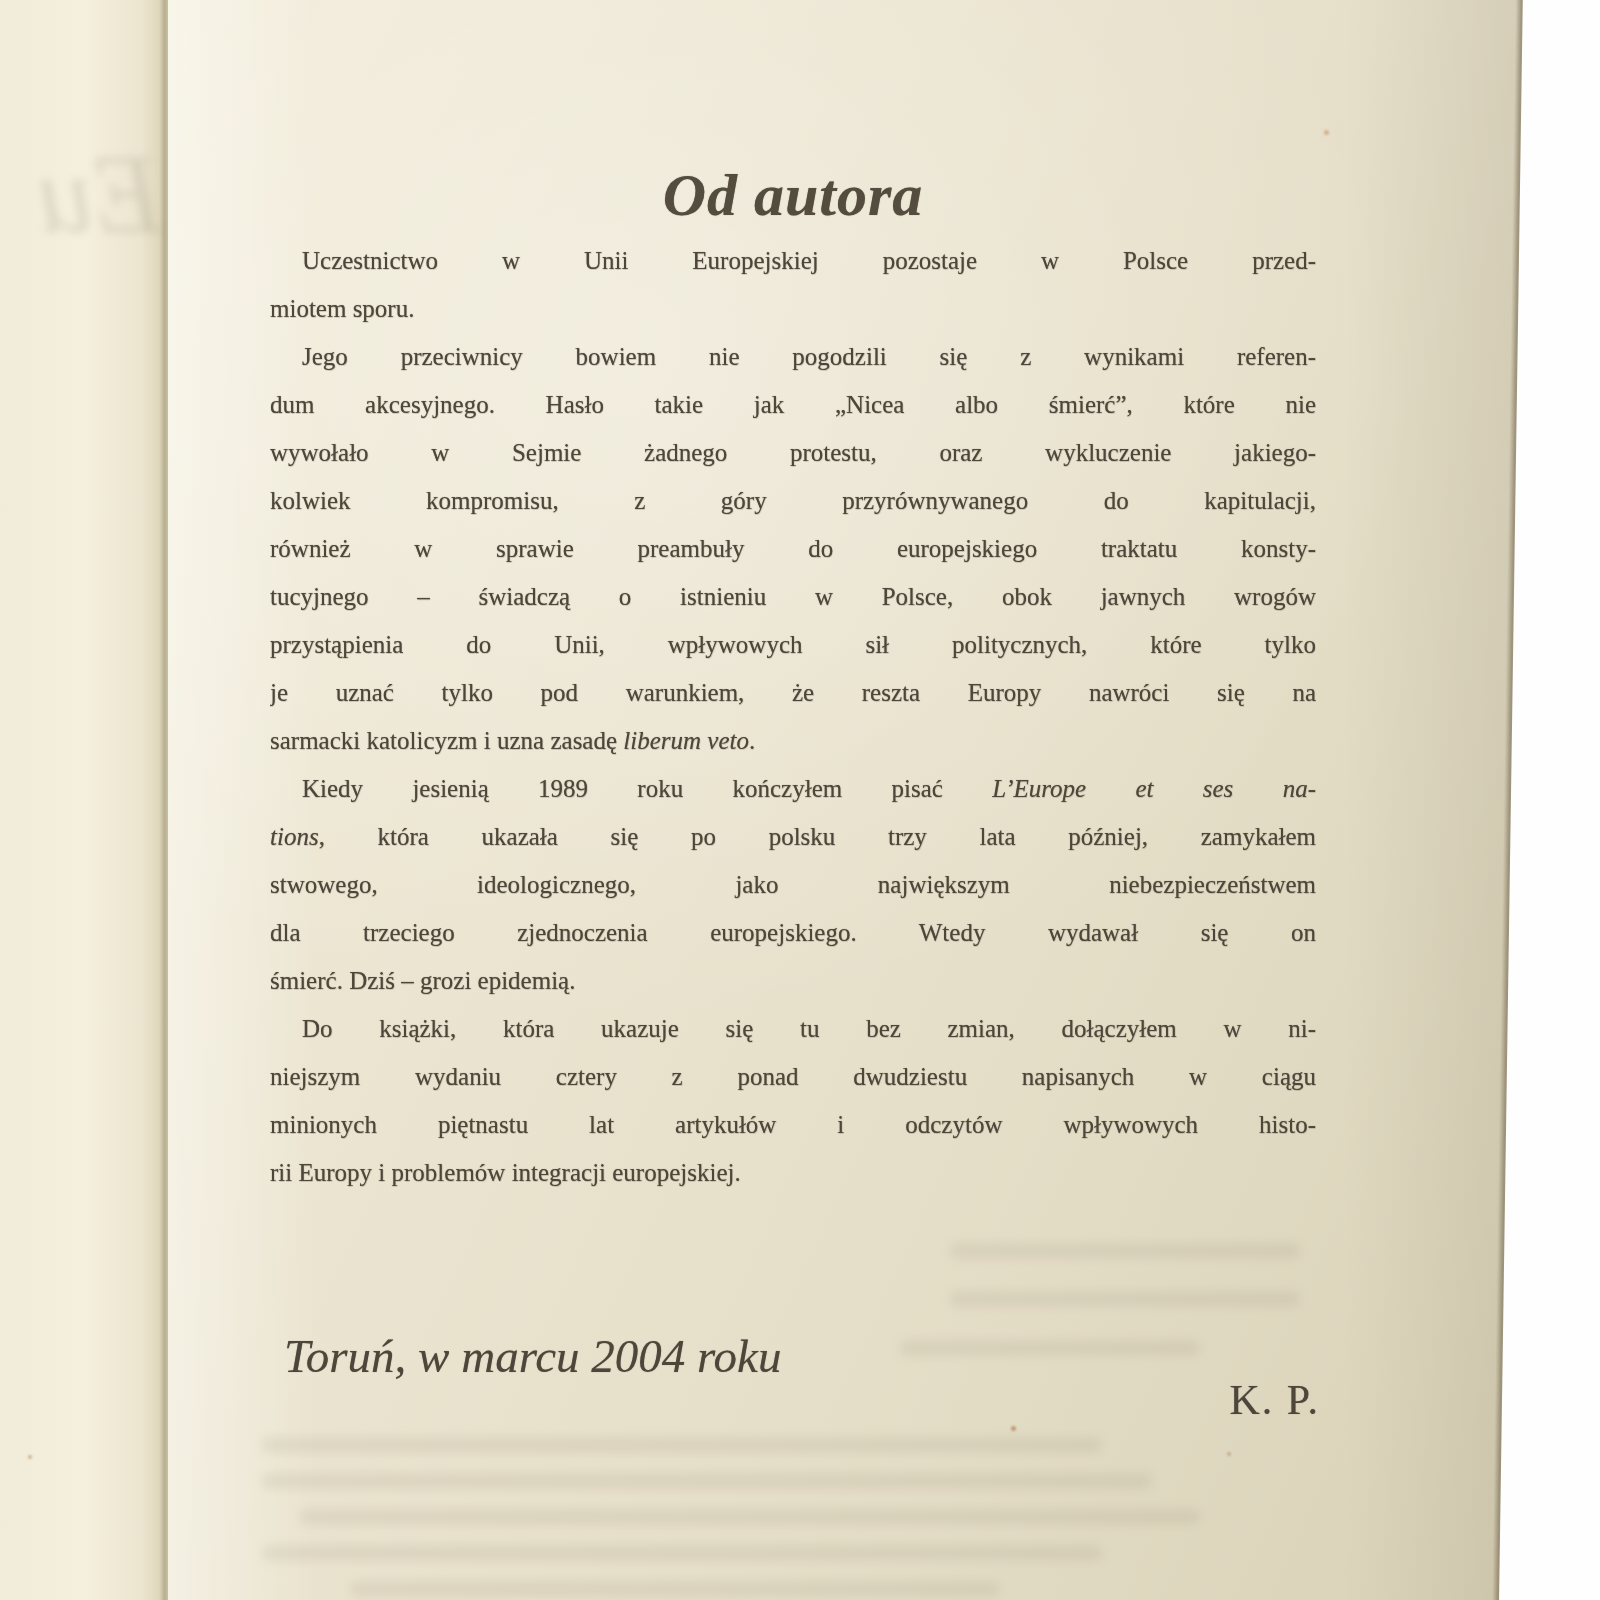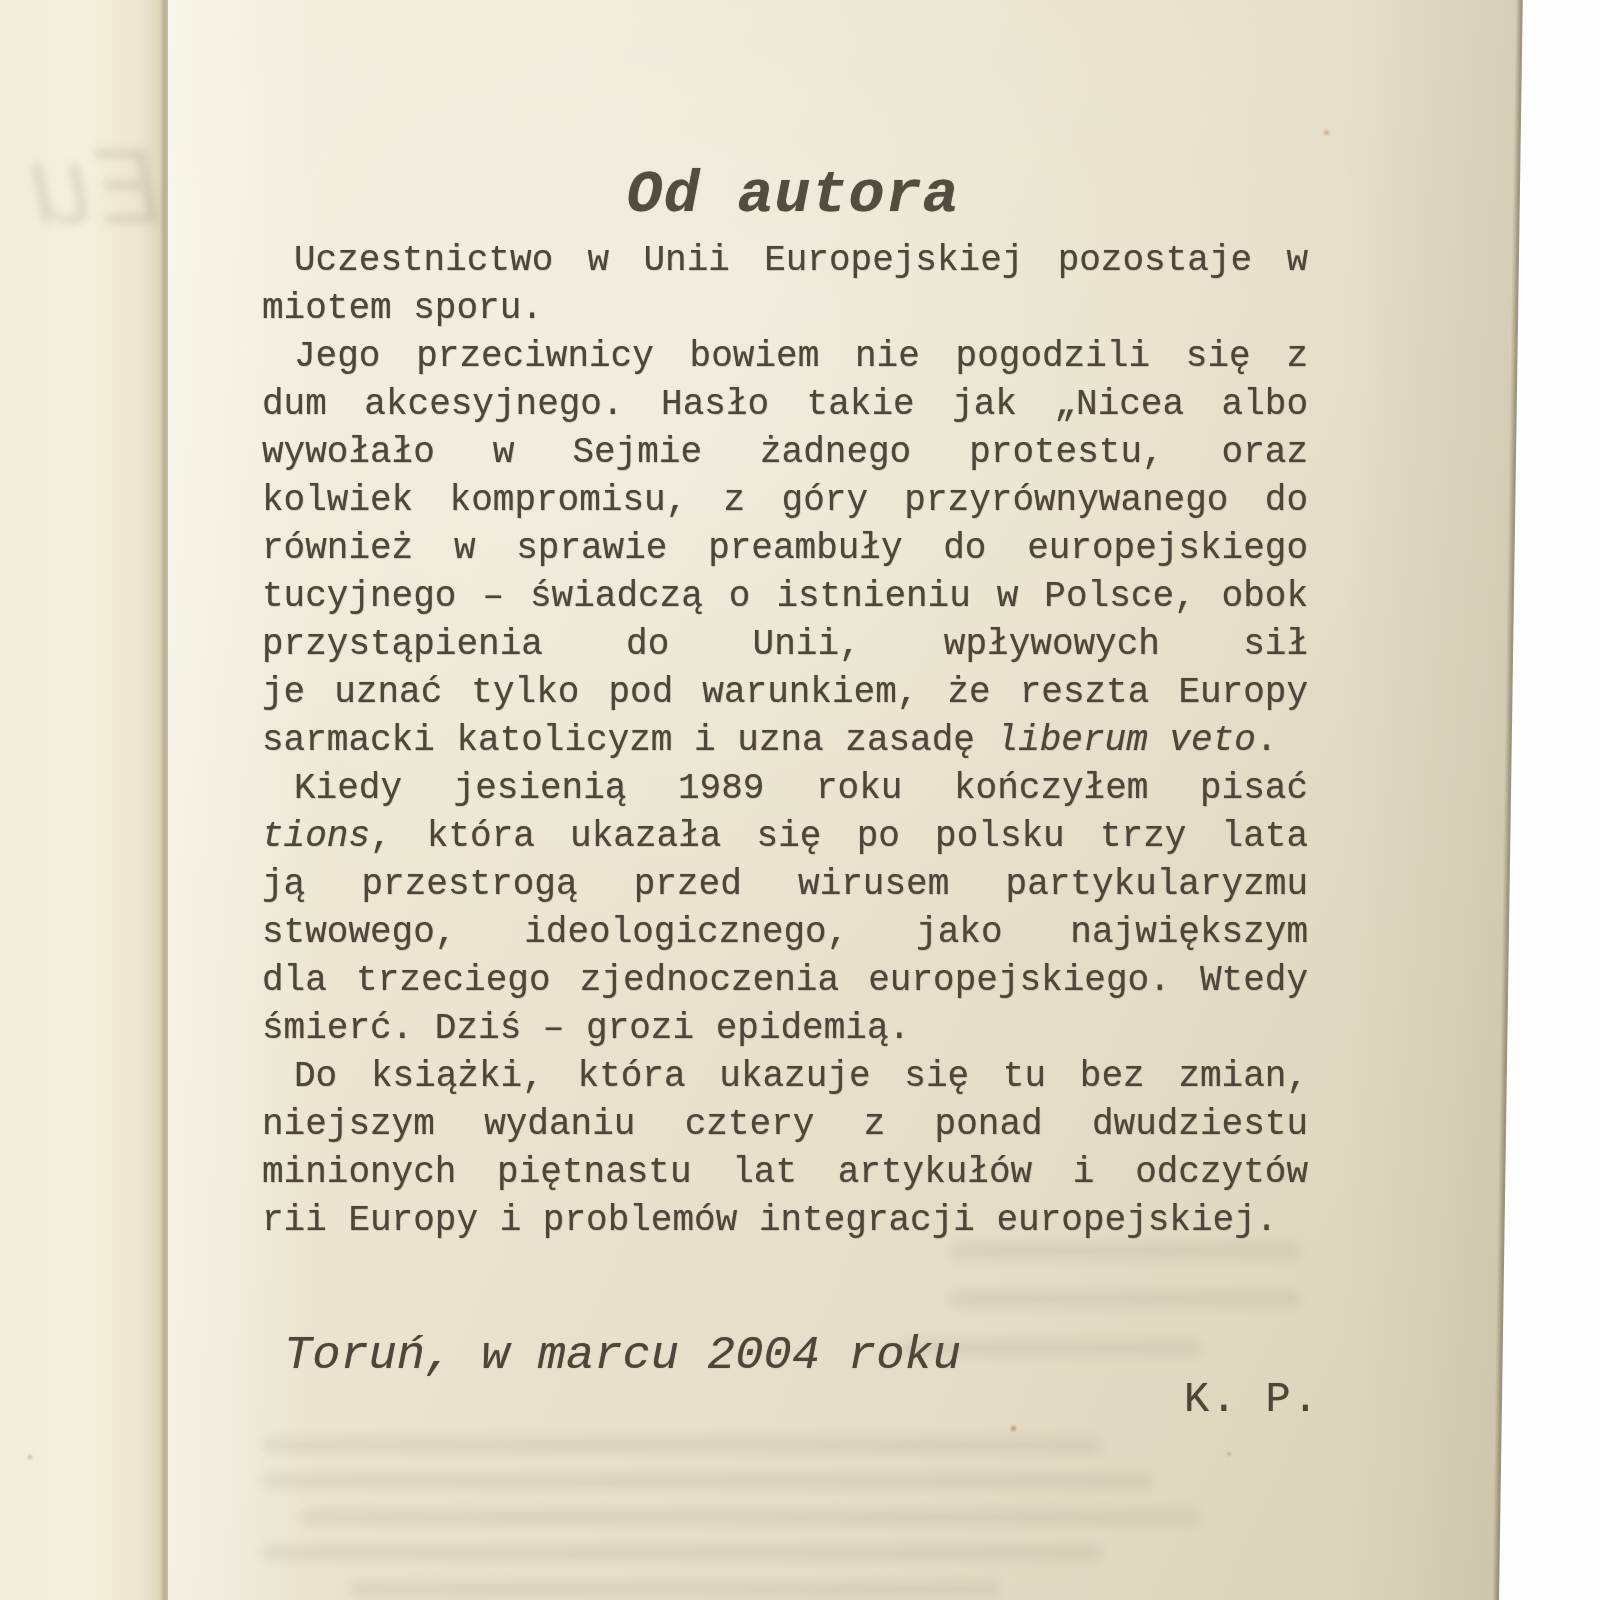--- a/index.html
+++ b/index.html
@@ -1,18 +1,18 @@
 <!DOCTYPE html>
 <html><head>
 <meta charset="utf-8">
 <style>
   html,body{margin:0;padding:0;background:#ffffff;}
   .frame{
     position:relative;width:1600px;height:1600px;overflow:hidden;
-    background:#22c55e;font-family:Liberation Mono, monospace;
+    background:#22c55e;font-family:Liberation Serif, serif;
   }
   
   .left-page{
     position:absolute;left:0;top:0;width:168px;height:1600px;
     background:linear-gradient(to right,#f1ebd9 0%,#f5efde 50%,#ece5d0 84%,#ded6ba 96%,#c9c0a0 100%);
   }
   .ghost-letters{
     position:absolute;left:2px;top:130px;width:160px;
     font-size:112px;font-style:italic;color:rgba(95,88,62,.14);
     filter:blur(4px);transform:scaleX(-1);
@@ -48,22 +48,22 @@
     transform:rotate(0.85deg);transform-origin:top left;
     background:#fefefe;box-shadow:-2px 0 5px rgba(100,90,65,.28);
   }
   
   .page-title{
     position:absolute;left:270px;top:120px;width:1046px;text-align:center;
     font-style:italic;font-size:60px;line-height:70px;color:#544c3e;
     letter-spacing:1px;text-shadow:0 0 1px rgba(84,76,62,.6);
   }
   .body-text{
-    position:absolute;left:262px;top:237px;width:1046px;
-    font-size:36px;line-height:48px;color:#4e463a;
+    position:absolute;left:270px;top:237px;width:1046px;
+    font-size:25px;line-height:48px;color:#4e463a;
     text-shadow:0 0 1px rgba(78,70,58,.55), 0.6px 0.8px 0 rgba(125,115,92,.22);
   }
   .line{height:48px;overflow:hidden;}
   .just{text-align:justify;text-align-last:justify;}
   .ind{text-indent:32px;}
   .it{font-style:italic;margin-top:46px;}
   .dateline{
     position:absolute;left:284px;top:1332px;font-size:47px;line-height:48px;
     font-style:italic;color:#4e463a;
     text-shadow:0 0 1px rgba(78,70,58,.55);
@@ -103,21 +103,20 @@
       <div class="line just"><span>dum akcesyjnego. Hasło takie jak „Nicea albo śmierć”, które nie</span></div>
       <div class="line just"><span>wywołało w Sejmie żadnego protestu, oraz wykluczenie jakiego-</span></div>
       <div class="line just"><span>kolwiek kompromisu, z góry przyrównywanego do kapitulacji,</span></div>
       <div class="line just"><span>również w sprawie preambuły do europejskiego traktatu konsty-</span></div>
       <div class="line just"><span>tucyjnego – świadczą o istnieniu w Polsce, obok jawnych wrogów</span></div>
       <div class="line just"><span>przystąpienia do Unii, wpływowych sił politycznych, które tylko</span></div>
       <div class="line just"><span>je uznać tylko pod warunkiem, że reszta Europy nawróci się na</span></div>
       <div class="line"><span>sarmacki katolicyzm i uzna zasadę </span><span class="it">liberum veto</span><span>.</span></div>
       <div class="line just ind"><span>Kiedy jesienią 1989 roku kończyłem pisać </span><span class="it">L’Europe et ses na-</span></div>
       <div class="line just"><span class="it">tions</span><span>, która ukazała się po polsku trzy lata później, zamykałem</span></div>
-      <div class="line just"><span>ją przestrogą przed wirusem partykularyzmu narodowego, pań-</span></div>
       <div class="line just"><span>stwowego, ideologicznego, jako największym niebezpieczeństwem</span></div>
       <div class="line just"><span>dla trzeciego zjednoczenia europejskiego. Wtedy wydawał się on</span></div>
       <div class="line"><span>śmierć. Dziś – grozi epidemią.</span></div>
       <div class="line just ind"><span>Do książki, która ukazuje się tu bez zmian, dołączyłem w ni-</span></div>
       <div class="line just"><span>niejszym wydaniu cztery z ponad dwudziestu napisanych w ciągu</span></div>
       <div class="line just"><span>minionych piętnastu lat artykułów i odczytów wpływowych histo-</span></div>
       <div class="line"><span>rii Europy i problemów integracji europejskiej.</span></div>
     </div>
 
   <div class="dateline">Toruń, w marcu 2004 roku</div>

